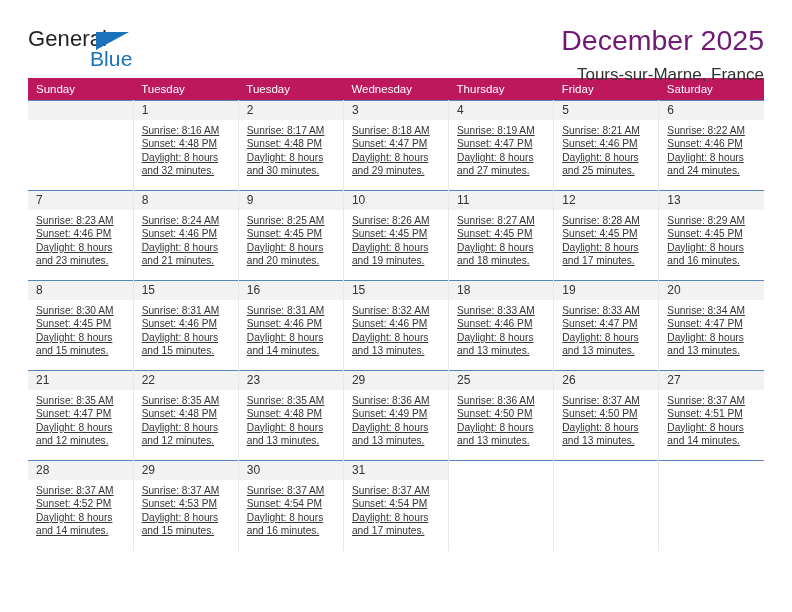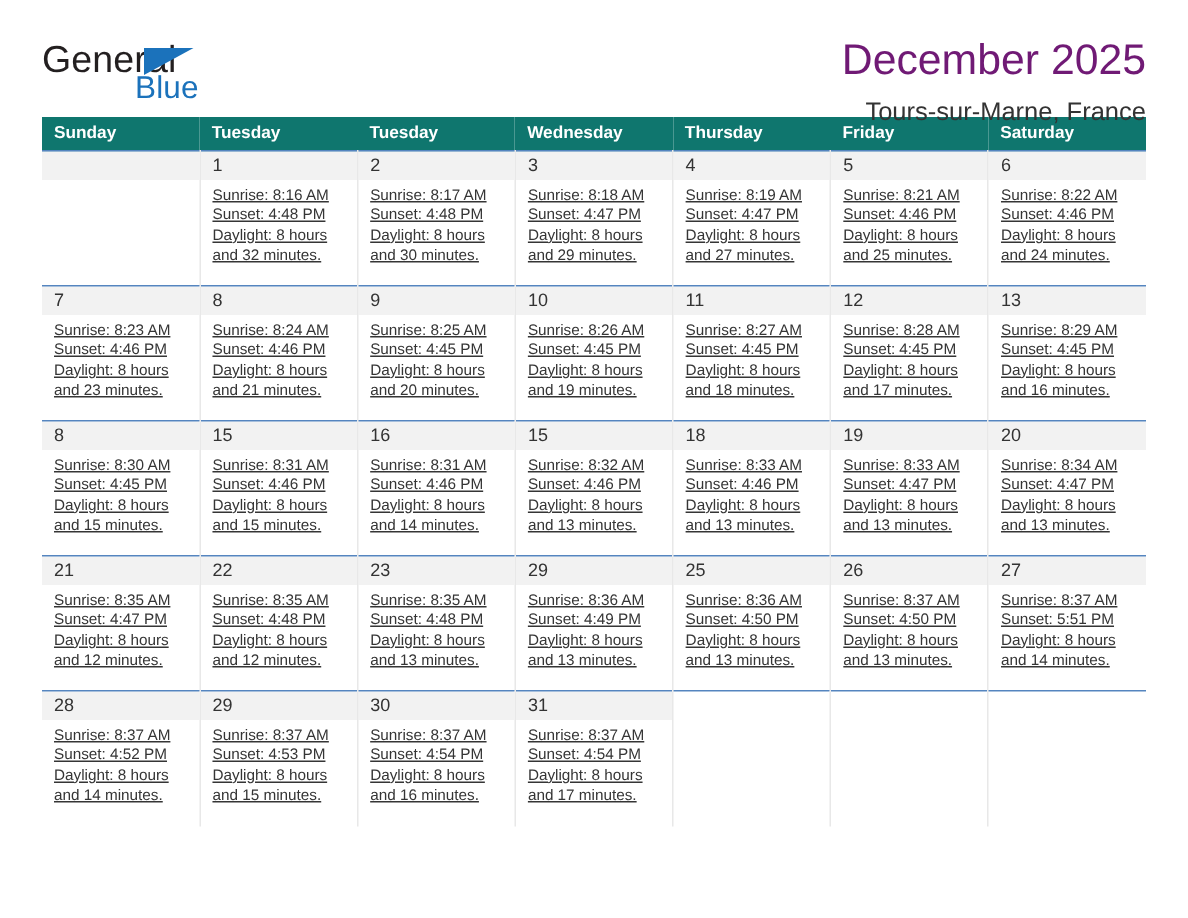--- a/index.html
+++ b/index.html
@@ -35,21 +35,21 @@
     position: relative;
     width: 120px;
     height: 48px;
     line-height: 1;
     user-select: none;
   }
   .logo-general {
     position: absolute;
     left: 0;
     top: 2px;
-    font-size: 25px;
+    font-size: 22px;
     letter-spacing: 0.1px;
     color: #231f20;
   }
   .logo-blue {
     position: absolute;
     left: 26px;
     top: 22px;
     font-size: 21px;
     letter-spacing: 0.1px;
     color: #1b72bb;
@@ -84,23 +84,23 @@
   }
 
   
   .calendar {
     width: 736px;
     border-collapse: collapse;
     table-layout: fixed;
     margin-top: 4px;
   }
   .calendar th {
-    background: #0f766e;
+    background: #be185d;
     color: #ffffff;
-    font-weight: bold;
+    font-weight: normal;
     font-size: 11.5px;
     text-align: left;
     padding: 5px 0 5px 8px;
     height: 20px;
     box-sizing: border-box;
     border: none;
   }
   .calendar td {
     vertical-align: top;
     padding: 0;
@@ -415,21 +415,21 @@
               <div>Sunrise: 8:37 AM</div>
               <div>Sunset: 4:50 PM</div>
               <div>Daylight: 8 hours</div>
               <div>and 13 minutes.</div>
             </div>
           </td>
           <td>
             <span class="daynum">27</span>
             <div class="cell-body">
               <div>Sunrise: 8:37 AM</div>
-              <div>Sunset: 5:51 PM</div>
+              <div>Sunset: 4:51 PM</div>
               <div>Daylight: 8 hours</div>
               <div>and 14 minutes.</div>
             </div>
           </td>
         </tr>
         <tr class="week-row">
           <td>
             <span class="daynum">28</span>
             <div class="cell-body">
               <div>Sunrise: 8:37 AM</div>

